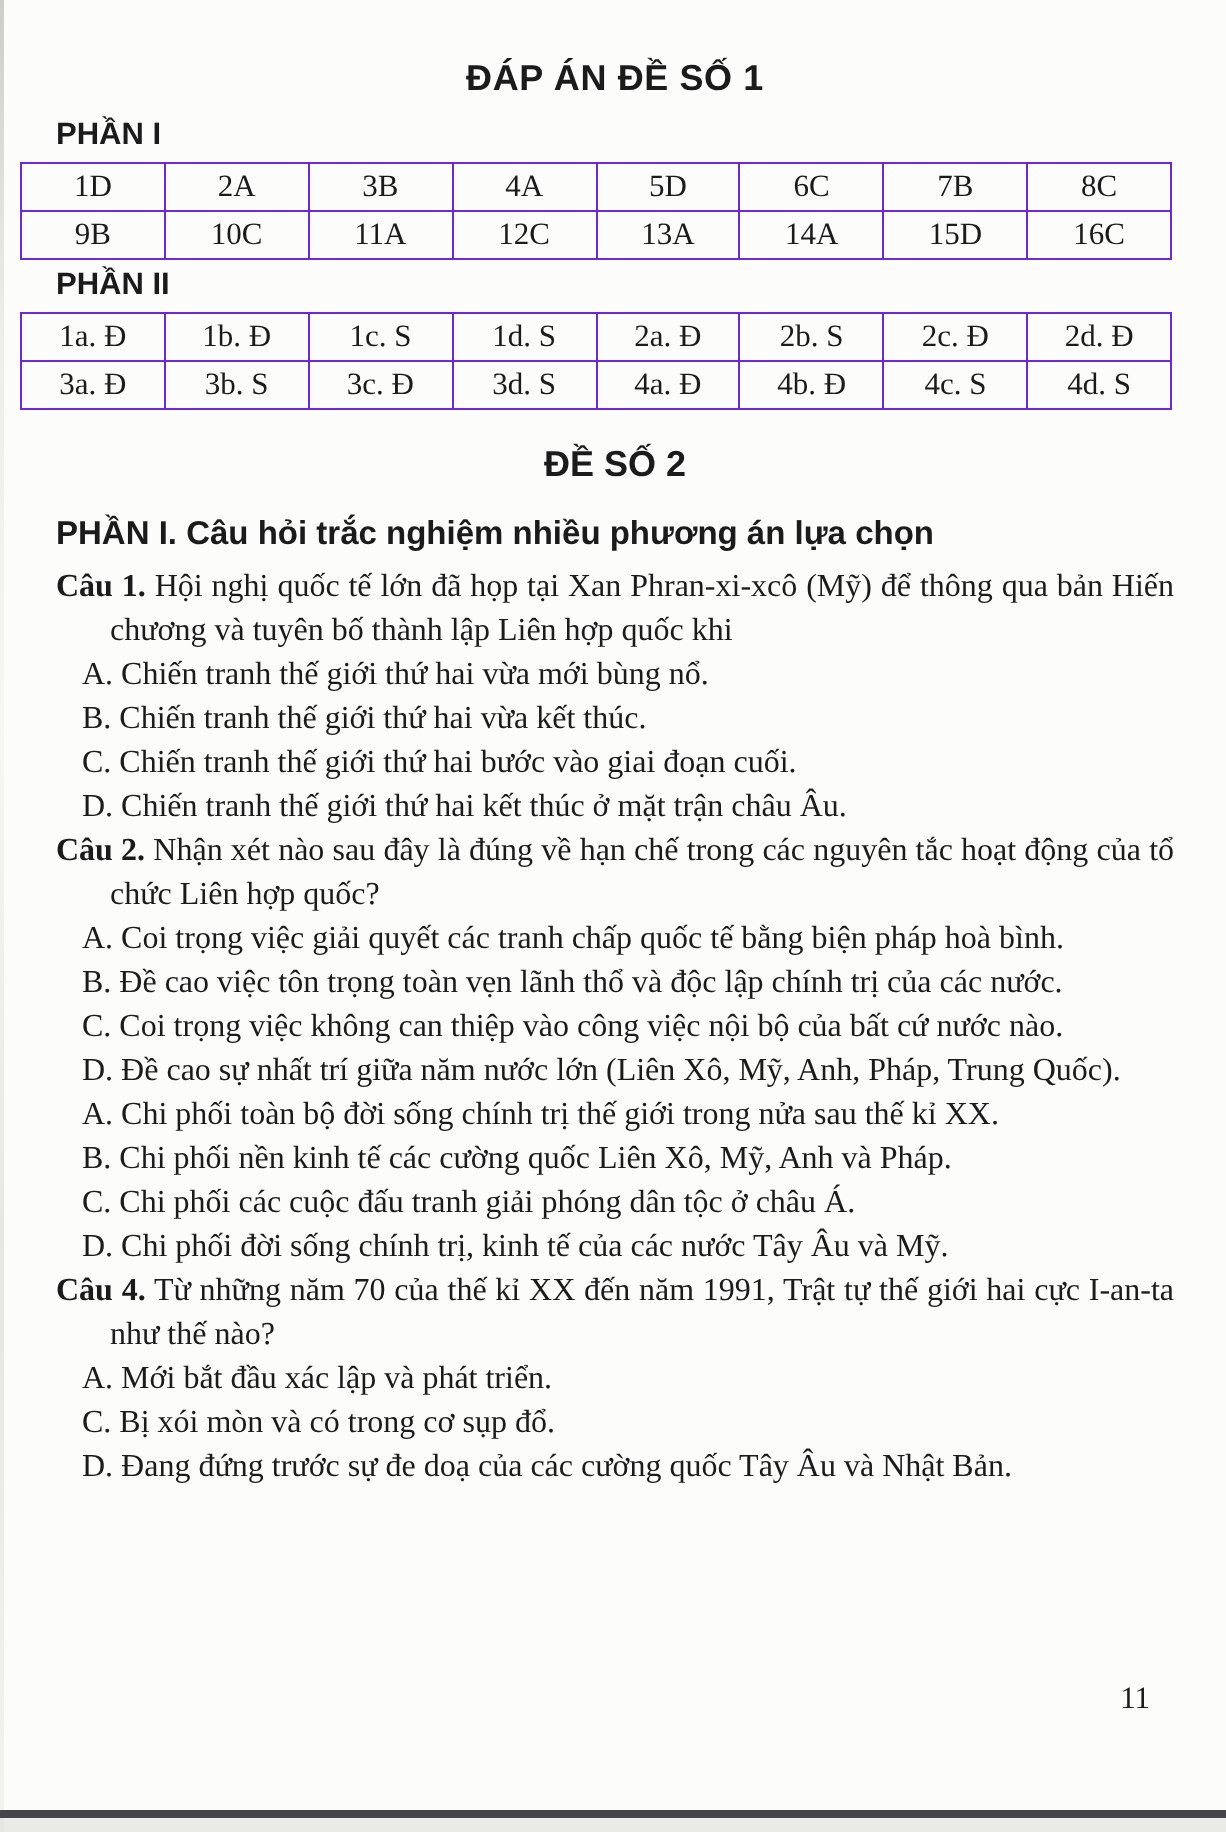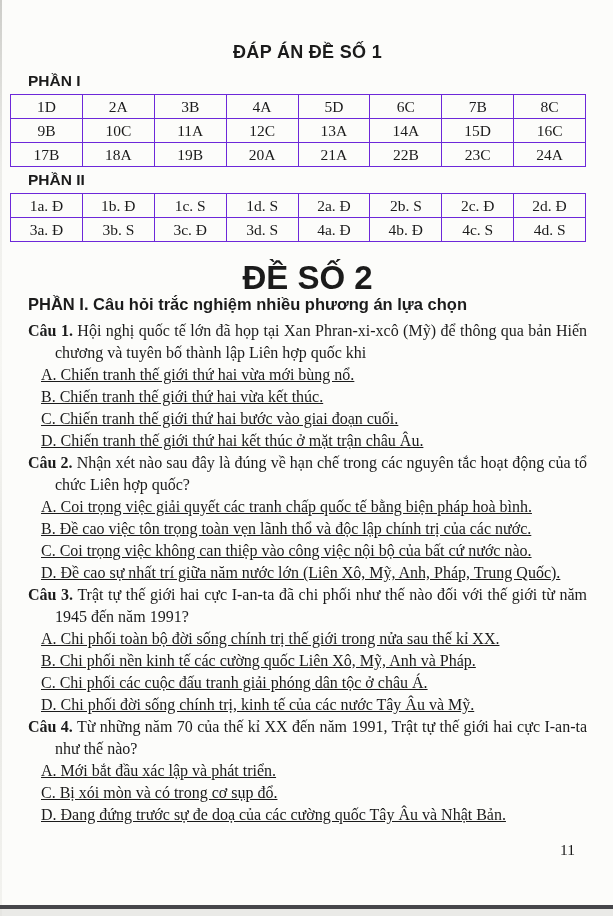--- a/index.html
+++ b/index.html
@@ -23,58 +23,58 @@
   .scan-bottom-fade {
     position: absolute; left: 0; right: 0; top: 909px; bottom: 0;
     background: #d8d8d4; opacity: .5;
   }
   .page { padding: 0 26px 0 28px; position: relative; }
 
   .doc-title {
     text-align: center;
     font-family: "Liberation Sans", "DejaVu Sans", sans-serif;
     font-weight: bold; font-size: 18px; letter-spacing: .3px;
-    margin: 0; padding-top: 42px; height: 26px;
+    margin: 0; padding-top: 29px; height: 26px;
   }
   .part-label {
     font-family: "Liberation Sans", "DejaVu Sans", sans-serif;
     font-weight: bold; font-size: 15.5px;
     margin: 4px 0 3px 0; height: 19px;
   }
   table.ans-table {
     border-collapse: collapse;
     width: 576px; margin-left: -18px;
     table-layout: fixed;
   }
   table.ans-table td {
     border: 1px solid #6d28d9;
     height: 23px; text-align: center;
     font-size: 15.5px; padding: 0;
   }
   .exam-title {
     text-align: center;
     font-family: "Liberation Sans", "DejaVu Sans", sans-serif;
-    font-weight: bold; font-size: 33px;
+    font-weight: bold; font-size: 18px;
     margin: 0; padding-top: 17px; height: 36px;
   }
   .section-heading {
     font-family: "Liberation Sans", "DejaVu Sans", sans-serif;
     font-weight: bold; font-size: 16.5px;
     margin: 0 0 3px 0; height: 22px;
   }
   .question { margin: 0; }
   .stem {
     margin: 0; font-size: 16px; line-height: 22px;
     padding-left: 27px; text-indent: -27px;
     text-align: justify;
     font-family: Liberation Serif, serif;
   }
   .qlabel { font-weight: bold; }
   .opt {
-    margin: 0 0 0 13px; font-size: 16px; line-height: 22px; text-decoration: underline;
+    margin: 0 0 0 13px; font-size: 16px; line-height: 22px;
   }
   .page-number {
     position: absolute; right: 38px; top: 841px;
     font-size: 15.5px;
   }
 </style>
 </head>
 <body>
 
 <div class="scan-left-edge"></div>
@@ -99,30 +99,20 @@
     </tr>
     <tr>
       <td>9B</td>
       <td>10C</td>
       <td>11A</td>
       <td>12C</td>
       <td>13A</td>
       <td>14A</td>
       <td>15D</td>
       <td>16C</td>
-    </tr>
-    <tr>
-      <td>17B</td>
-      <td>18A</td>
-      <td>19B</td>
-      <td>20A</td>
-      <td>21A</td>
-      <td>22B</td>
-      <td>23C</td>
-      <td>24A</td>
     </tr>
   </tbody>
     </table>
 
   <div class="part-label">PHẦN II</div>
 
   <table class="ans-table">
     <tbody>
         <tr>
       <td>1a. Đ</td>
@@ -161,21 +151,20 @@
 
   <div class="question">
     <p class="stem"><b class="qlabel">Câu 2.</b> <span>Nhận xét nào sau đây là đúng về hạn chế trong các nguyên tắc hoạt động của tổ chức Liên hợp quốc?</span></p>
     <p class="opt">A. Coi trọng việc giải quyết các tranh chấp quốc tế bằng biện pháp hoà bình.</p>
     <p class="opt">B. Đề cao việc tôn trọng toàn vẹn lãnh thổ và độc lập chính trị của các nước.</p>
     <p class="opt">C. Coi trọng việc không can thiệp vào công việc nội bộ của bất cứ nước nào.</p>
     <p class="opt">D. Đề cao sự nhất trí giữa năm nước lớn (Liên Xô, Mỹ, Anh, Pháp, Trung Quốc).</p>
   </div>
 
   <div class="question">
-    <p class="stem"><b class="qlabel">Câu 3.</b> <span>Trật tự thế giới hai cực I-an-ta đã chi phối như thế nào đối với thế giới từ năm 1945 đến năm 1991?</span></p>
     <p class="opt">A. Chi phối toàn bộ đời sống chính trị thế giới trong nửa sau thế kỉ XX.</p>
     <p class="opt">B. Chi phối nền kinh tế các cường quốc Liên Xô, Mỹ, Anh và Pháp.</p>
     <p class="opt">C. Chi phối các cuộc đấu tranh giải phóng dân tộc ở châu Á.</p>
     <p class="opt">D. Chi phối đời sống chính trị, kinh tế của các nước Tây Âu và Mỹ.</p>
   </div>
 
   <div class="question">
     <p class="stem"><b class="qlabel">Câu 4.</b> <span>Từ những năm 70 của thế kỉ XX đến năm 1991, Trật tự thế giới hai cực I-an-ta như thế nào?</span></p>
     <p class="opt">A. Mới bắt đầu xác lập và phát triển.</p>
     <p class="opt">C. Bị xói mòn và có trong cơ sụp đổ.</p>

